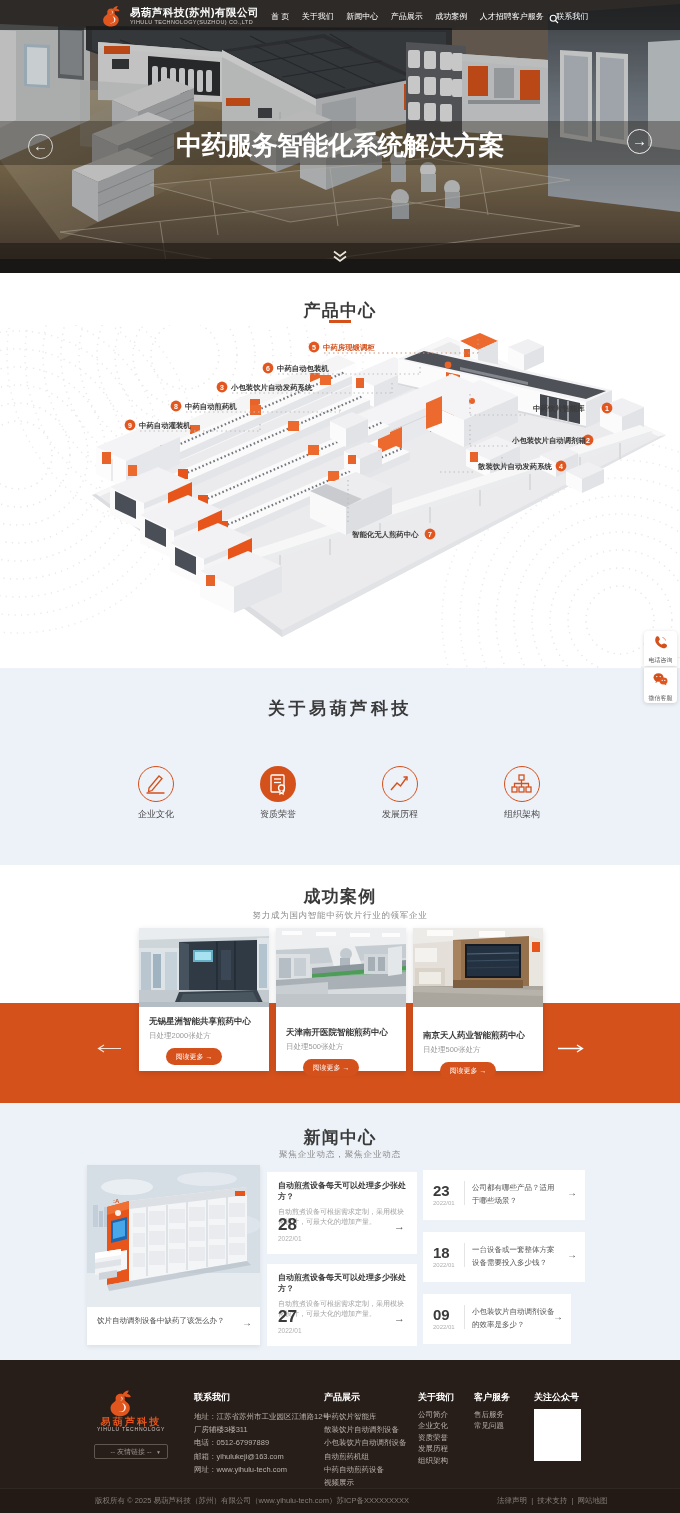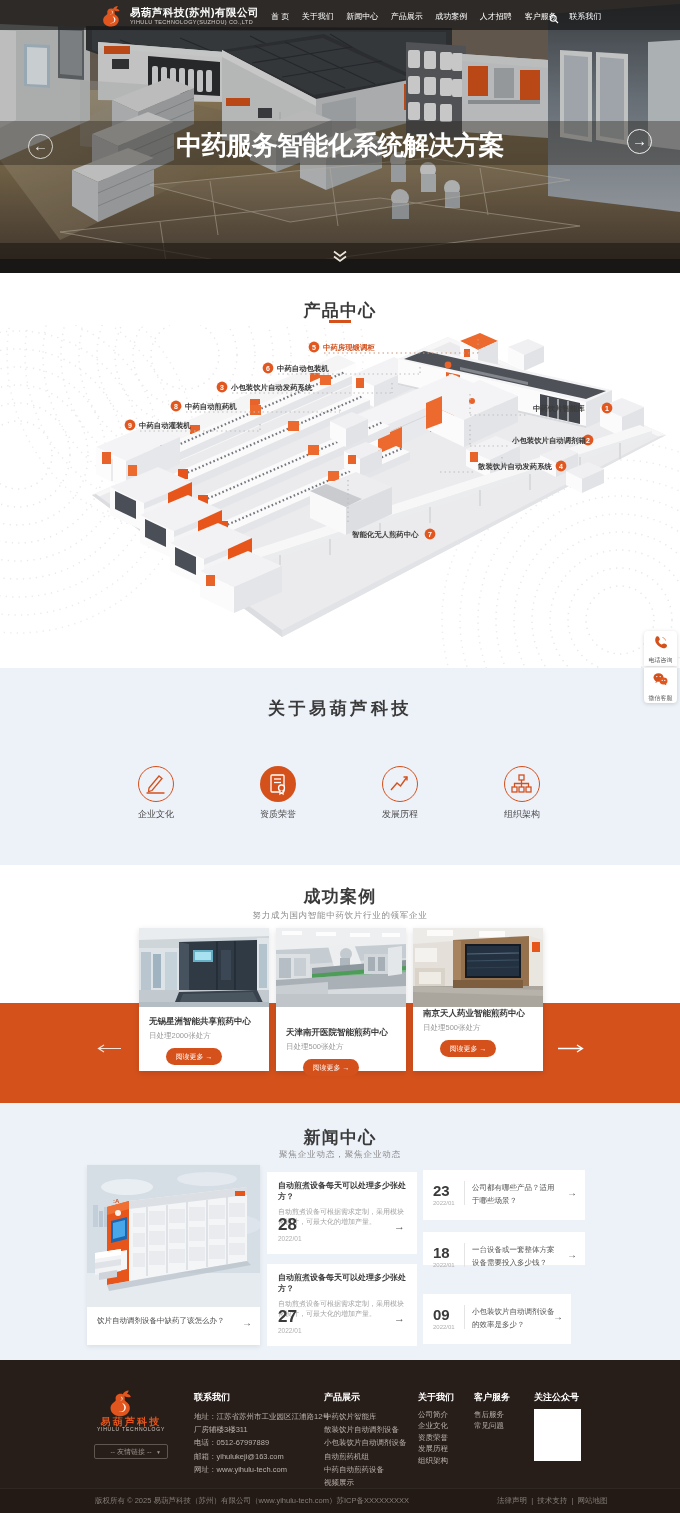--- a/index.html
+++ b/index.html
@@ -197,21 +197,21 @@
 <path d="M12.5,5.5 c-3.2,0 -4.6,2.1 -4.2,4.4 c0.2,1.1 -0.3,1.6 -1.4,2.4 c-2.1,1.5 -3.2,3.6 -2.6,6.1 c0.8,3.4 4.3,5.3 8.2,5.1 c4,-0.2 6.9,-2.7 7.2,-6 c0.3,-2.6 -1.2,-4.3 -3,-5.6 c-0.9,-0.7 -1.3,-1.3 -1.1,-2.4 C16,7.3 14.8,5.5 12.5,5.5 z" fill="#e0561e"></path>
 <path d="M12.3,7.6 c1.5,0.3 1.9,1.5 1.3,2.6 c-0.5,0.9 -1.7,1.2 -2.6,0.7 c1.4,0.5 2.3,-0.3 2.3,-1.2 c0,-0.9 -0.6,-1.6 -1,-2.1 z" fill="#fff"></path>
 <path d="M13.5,13.2 c2.6,0.6 3.6,2.9 2.6,4.9 c-1,2 -3.6,2.7 -5.6,1.6 c2.6,0.8 4.6,-0.5 4.8,-2.5 c0.2,-1.7 -0.9,-3.1 -1.8,-4 z" fill="#fff"></path>
 </svg>
 </div>
 
 <div class="abs" style="left:130px;top:6px;color:#fff;font-size:10.5px;font-weight:bold;letter-spacing:0.5px">易葫芦科技(苏州)有限公司</div>
 <div class="abs" style="left:130px;top:19px;color:rgba(255,255,255,0.75);font-size:5.5px;letter-spacing:0.4px">YIHULU TECHNOLOGY(SUZHOU) CO.,LTD</div>
 
 <div class="abs" style="left:271px;top:11px;width:290px;color:#fff;font-size:8px;white-space:nowrap">
-<span style="margin-right:12.5px">首 页</span><span style="margin-right:12.5px">关于我们</span><span style="margin-right:12.5px">新闻中心</span><span style="margin-right:12.5px">产品展示</span><span style="margin-right:12.5px">成功案例</span><span style="margin-right:13px">人才招聘</span><span style="margin-right:12.5px">客户服务</span><span>联系我们</span>
+<span style="margin-right:12.5px">首 页</span><span style="margin-right:12.5px">关于我们</span><span style="margin-right:12.5px">新闻中心</span><span style="margin-right:12.5px">产品展示</span><span style="margin-right:12.5px">成功案例</span><span style="margin-right:0">人才招聘</span><span style="margin-right:12.5px">客户服务</span><span>联系我们</span>
 </div>
 
 <div class="abs" style="left:549px;top:10px;width:10px;height:10px">
 <svg width="10" height="10" viewBox="0 0 10 10">
         <circle cx="4.2" cy="4.2" r="3" fill="none" stroke="#fff" stroke-width="1.1"></circle>
         <line x1="6.5" y1="6.5" x2="9" y2="9" stroke="#fff" stroke-width="1.1"></line>
       </svg>
 </div>
 
 <div class="abs ctr" style="left:0;top:299px;width:680px;color:#3a3a3a;font-size:17px;font-weight:bold;letter-spacing:1.2px">产品中心</div>
@@ -655,21 +655,21 @@
 <rect x="54" y="18" width="52" height="30" fill="#243140"></rect>
 <line x1="54" y1="26" x2="106" y2="25" stroke="#51697d" stroke-width="1.2"></line>
 <line x1="54" y1="33" x2="106" y2="32" stroke="#3a4f61" stroke-width="1.2"></line>
 <line x1="54" y1="40" x2="106" y2="39" stroke="#2e4253" stroke-width="1"></line>
 <polygon points="116,8 130,12 130,66 116,62" fill="#e9e5df"></polygon>
 <rect x="119" y="14" width="8" height="10" fill="#e8551a"></rect>
 <rect x="0" y="58" width="130" height="21" fill="#aaa69e"></rect>
 <polygon points="0,58 130,62 130,68 0,64" fill="#b7b3ab"></polygon>
 <rect x="40" y="52" width="70" height="8" fill="#7d5e3f"></rect>
 </svg></div>
-  <div style="padding:1px 10px 0 10px;color:#3a3a3a;font-size:8.5px;font-weight:bold">南京天人药业智能煎药中心</div>
+  <div style="padding:23px 10px 0 10px;color:#3a3a3a;font-size:8.5px;font-weight:bold">南京天人药业智能煎药中心</div>
   <div style="padding:3px 10px 0 10px;color:#9a9a9a;font-size:7.5px">日处理500张处方</div>
   <div style="margin:7px 0 0 27px;width:56px;height:17px;background:#d4511c;border-radius:9px;color:#fff;font-size:7px;text-align:center;line-height:17px">阅读更多 →</div>
 </div>
 
 <div class="abs" style="left:0;top:1103px;width:680px;height:257px;background:#edf1f8"></div>
 
 <div class="abs ctr" style="left:0;top:1126px;width:680px;color:#3a3a3a;font-size:17px;font-weight:bold;letter-spacing:1.2px">新闻中心</div>
 
 <div class="abs ctr" style="left:0;top:1149px;width:680px;color:#8b8b8b;font-size:8.5px;letter-spacing:0.9px">聚焦企业动态，聚焦企业动态</div>
 
@@ -753,21 +753,21 @@
 </div>
 
 <div class="abs" style="left:423px;top:1170px;width:162px;height:50px;background:#fff">
   <div style="position:absolute;left:10px;top:12px;color:#3a3a3a;font-size:15px;font-weight:bold">23</div>
   <div style="position:absolute;left:10px;top:30px;color:#b0b0b0;font-size:6px">2022/01</div>
   <div style="position:absolute;left:41px;top:11px;width:1px;height:24px;background:#e4e4e4"></div>
   <div style="position:absolute;left:49px;top:12px;width:88px;color:#555;font-size:7.5px;line-height:12.5px">公司都有哪些产品？适用于哪些场景？</div>
   <div style="position:absolute;right:8px;top:17px;color:#555;font-size:10px">→</div>
 </div>
 
-<div class="abs" style="left:423px;top:1232px;width:162px;height:33px;background:#fff">
+<div class="abs" style="left:423px;top:1232px;width:162px;height:50px;background:#fff">
   <div style="position:absolute;left:10px;top:12px;color:#3a3a3a;font-size:15px;font-weight:bold">18</div>
   <div style="position:absolute;left:10px;top:30px;color:#b0b0b0;font-size:6px">2022/01</div>
   <div style="position:absolute;left:41px;top:11px;width:1px;height:24px;background:#e4e4e4"></div>
   <div style="position:absolute;left:49px;top:12px;width:88px;color:#555;font-size:7.5px;line-height:12.5px">一台设备或一套整体方案设备需要投入多少钱？</div>
   <div style="position:absolute;right:8px;top:17px;color:#555;font-size:10px">→</div>
 </div>
 
 <div class="abs" style="left:423px;top:1294px;width:148px;height:50px;background:#fff">
   <div style="position:absolute;left:10px;top:12px;color:#3a3a3a;font-size:15px;font-weight:bold">09</div>
   <div style="position:absolute;left:10px;top:30px;color:#b0b0b0;font-size:6px">2022/01</div>

